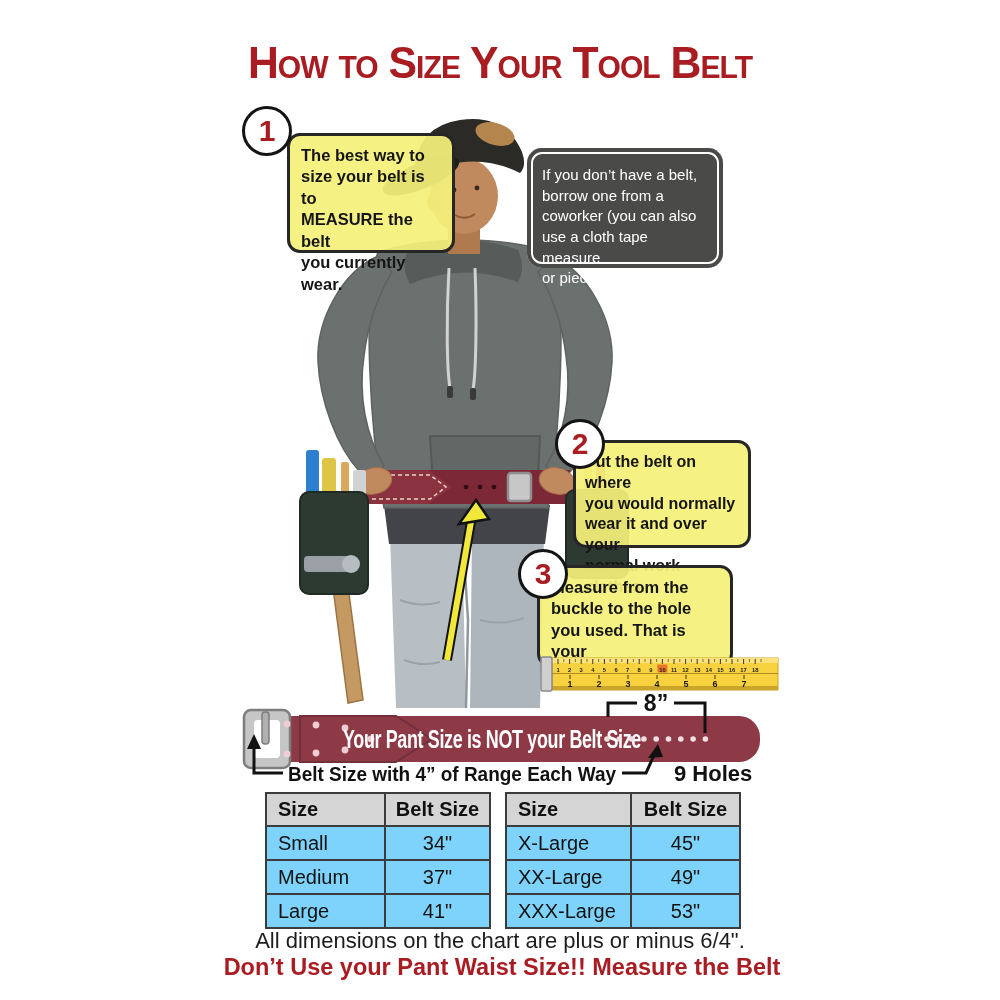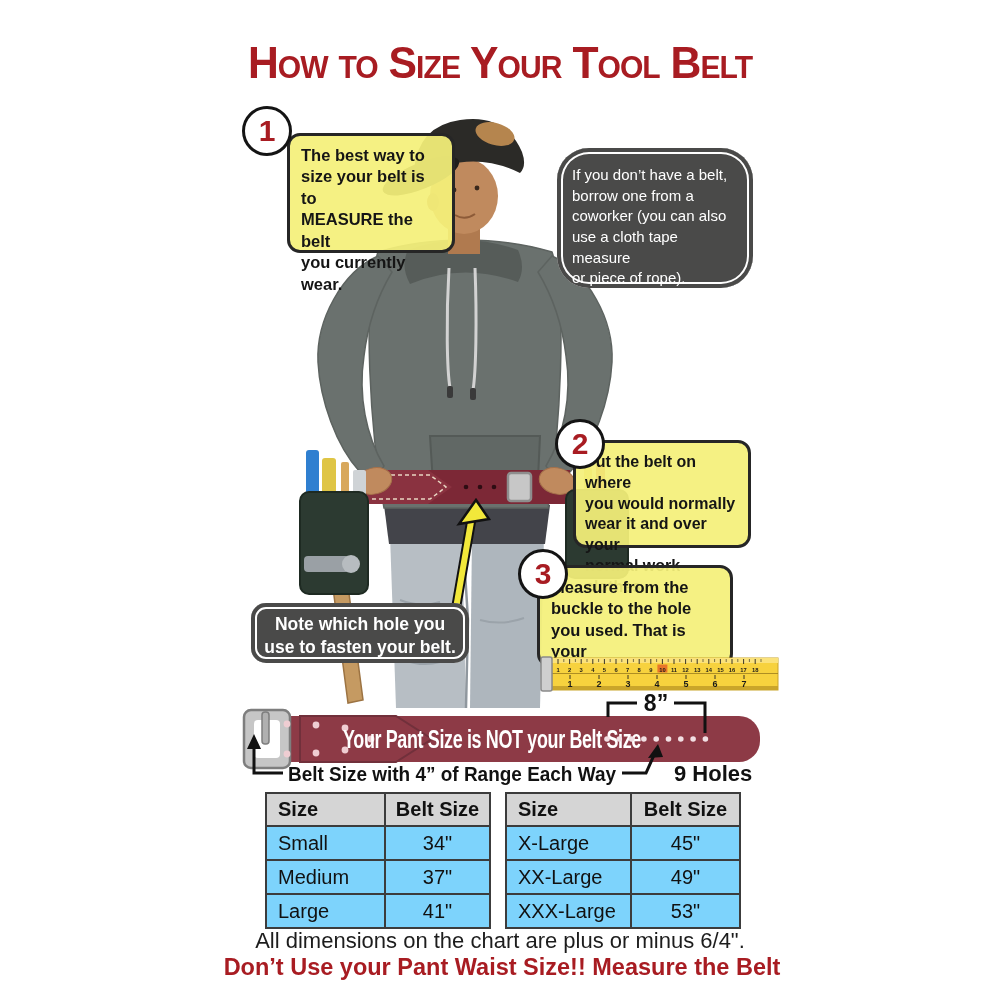--- a/index.html
+++ b/index.html
@@ -201,21 +201,21 @@
   </svg>
 
   <div class="abs numcircle" style="left:242px;top:106px;">
     <span>1</span>
   </div>
   <div class="abs ycall" style="left:263px;top:133px;width:168px;height:120px;margin-left:24px;">The best way to
 size your belt is to
 MEASURE the belt
 you currently wear.</div>
 
-  <div class="abs gbubble tip" style="left:557px;top:148px;width:196px;height:140px;border-radius:32px;">If you don’t have a belt,
+  <div class="abs gbubble tip" style="left:527px;top:148px;width:196px;height:120px;">If you don’t have a belt,
 borrow one from a
 coworker (you can also
 use a cloth tape measure
 or piece of rope).</div>
 
   <div class="abs numcircle" style="left:555px;top:419px;">
     <span>2</span>
   </div>
   <div class="abs ycall" style="left:573px;top:440px;width:178px;height:108px;font-size:16px;padding:9px 9px;">Put the belt on where
 you would normally
@@ -223,22 +223,20 @@
 normal work clothes.</div>
 
   <div class="abs numcircle" style="left:518px;top:549px;">
     <span>3</span>
   </div>
   <div class="abs ycall" style="left:537px;top:565px;width:196px;height:102px;">Measure from the
 buckle to the hole
 you used. That is your
 Belt Size.</div>
 
-  <div class="abs gbubble note" style="left:251px;top:603px;width:218px;height:60px;">Note which hole you
-use to fasten your belt.</div>
 
   <svg id="tapesvg" class="abs" width="248" height="56" viewBox="0 0 248 56">
     <rect x="14" y="8" width="226" height="32" fill="var(--tape-yellow,#F7D23E)" stroke="#caa52a" stroke-width="1"></rect>
     <rect x="14" y="8" width="226" height="5" fill="#fbe27a"></rect>
     <rect x="14" y="36" width="226" height="4" fill="#caa52a"></rect>
     <line x1="14" y1="23.5" x2="240" y2="23.5" stroke="#9a7c1d" stroke-width="0.8"></line>
     <rect x="3" y="7" width="11" height="34" rx="2" fill="#cfcfcf" stroke="#8a8a8a" stroke-width="1.5"></rect>
     <g id="tape-marks">
         <line x1="20" y1="9" x2="20" y2="14" stroke="#222" stroke-width="0.9"></line>
         <line x1="25.8" y1="9" x2="25.8" y2="12" stroke="#222" stroke-width="0.6"></line>

